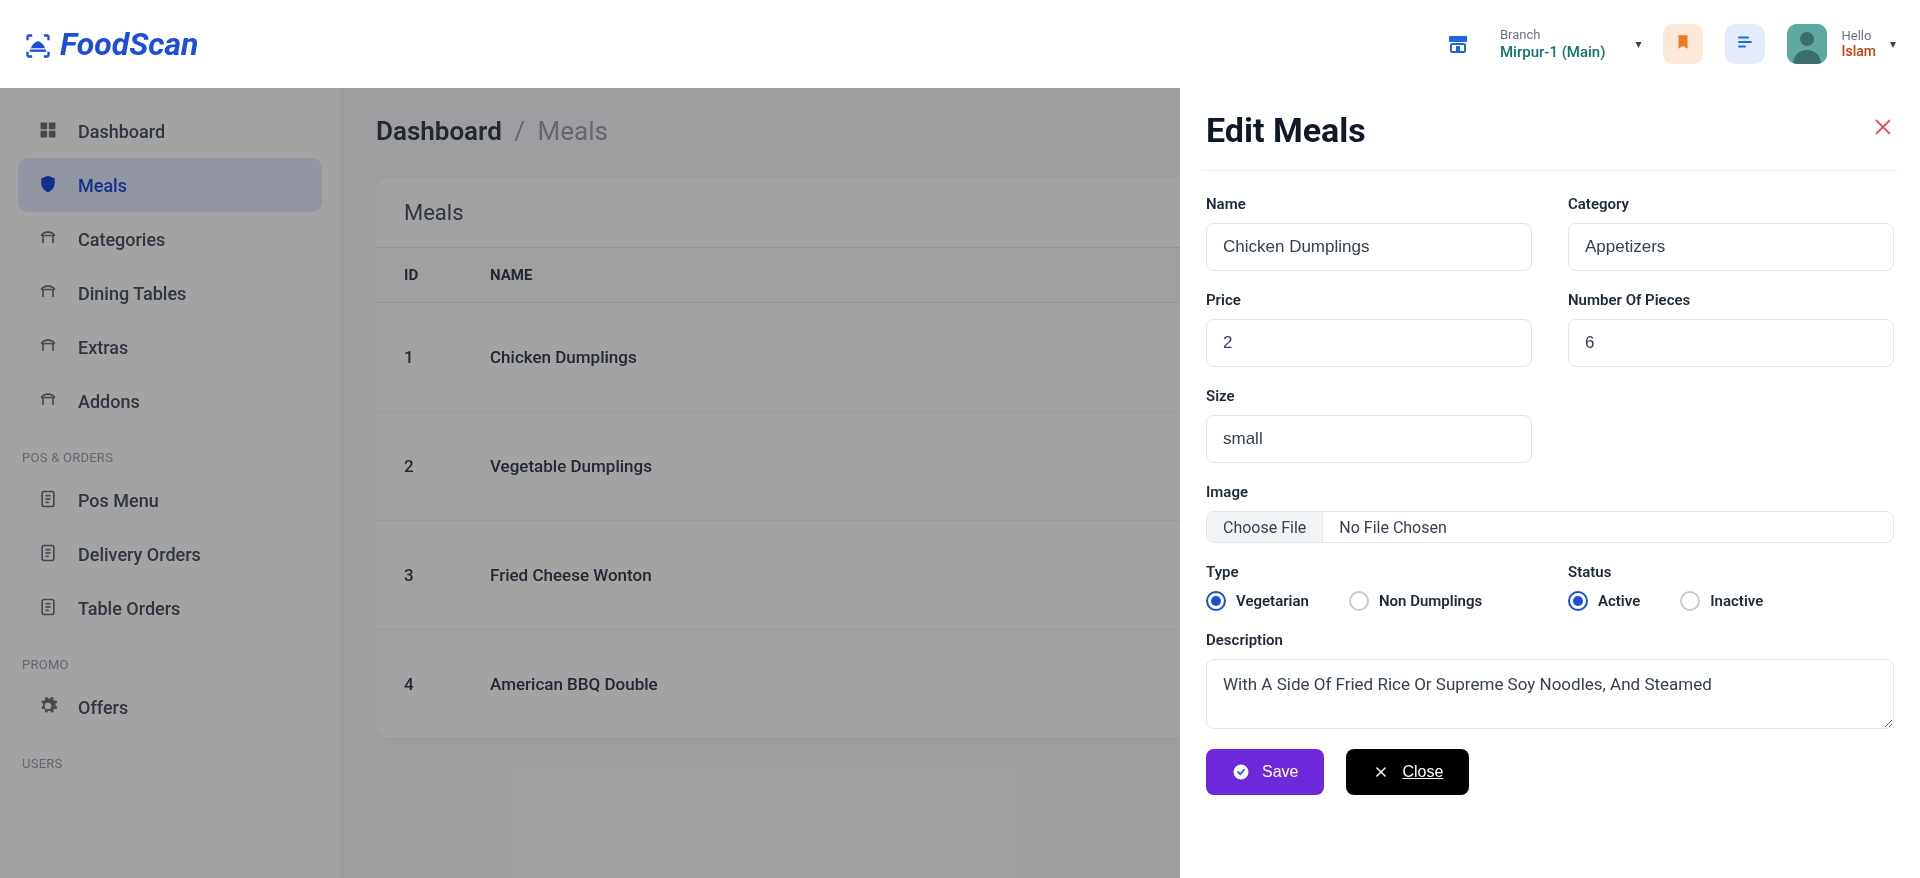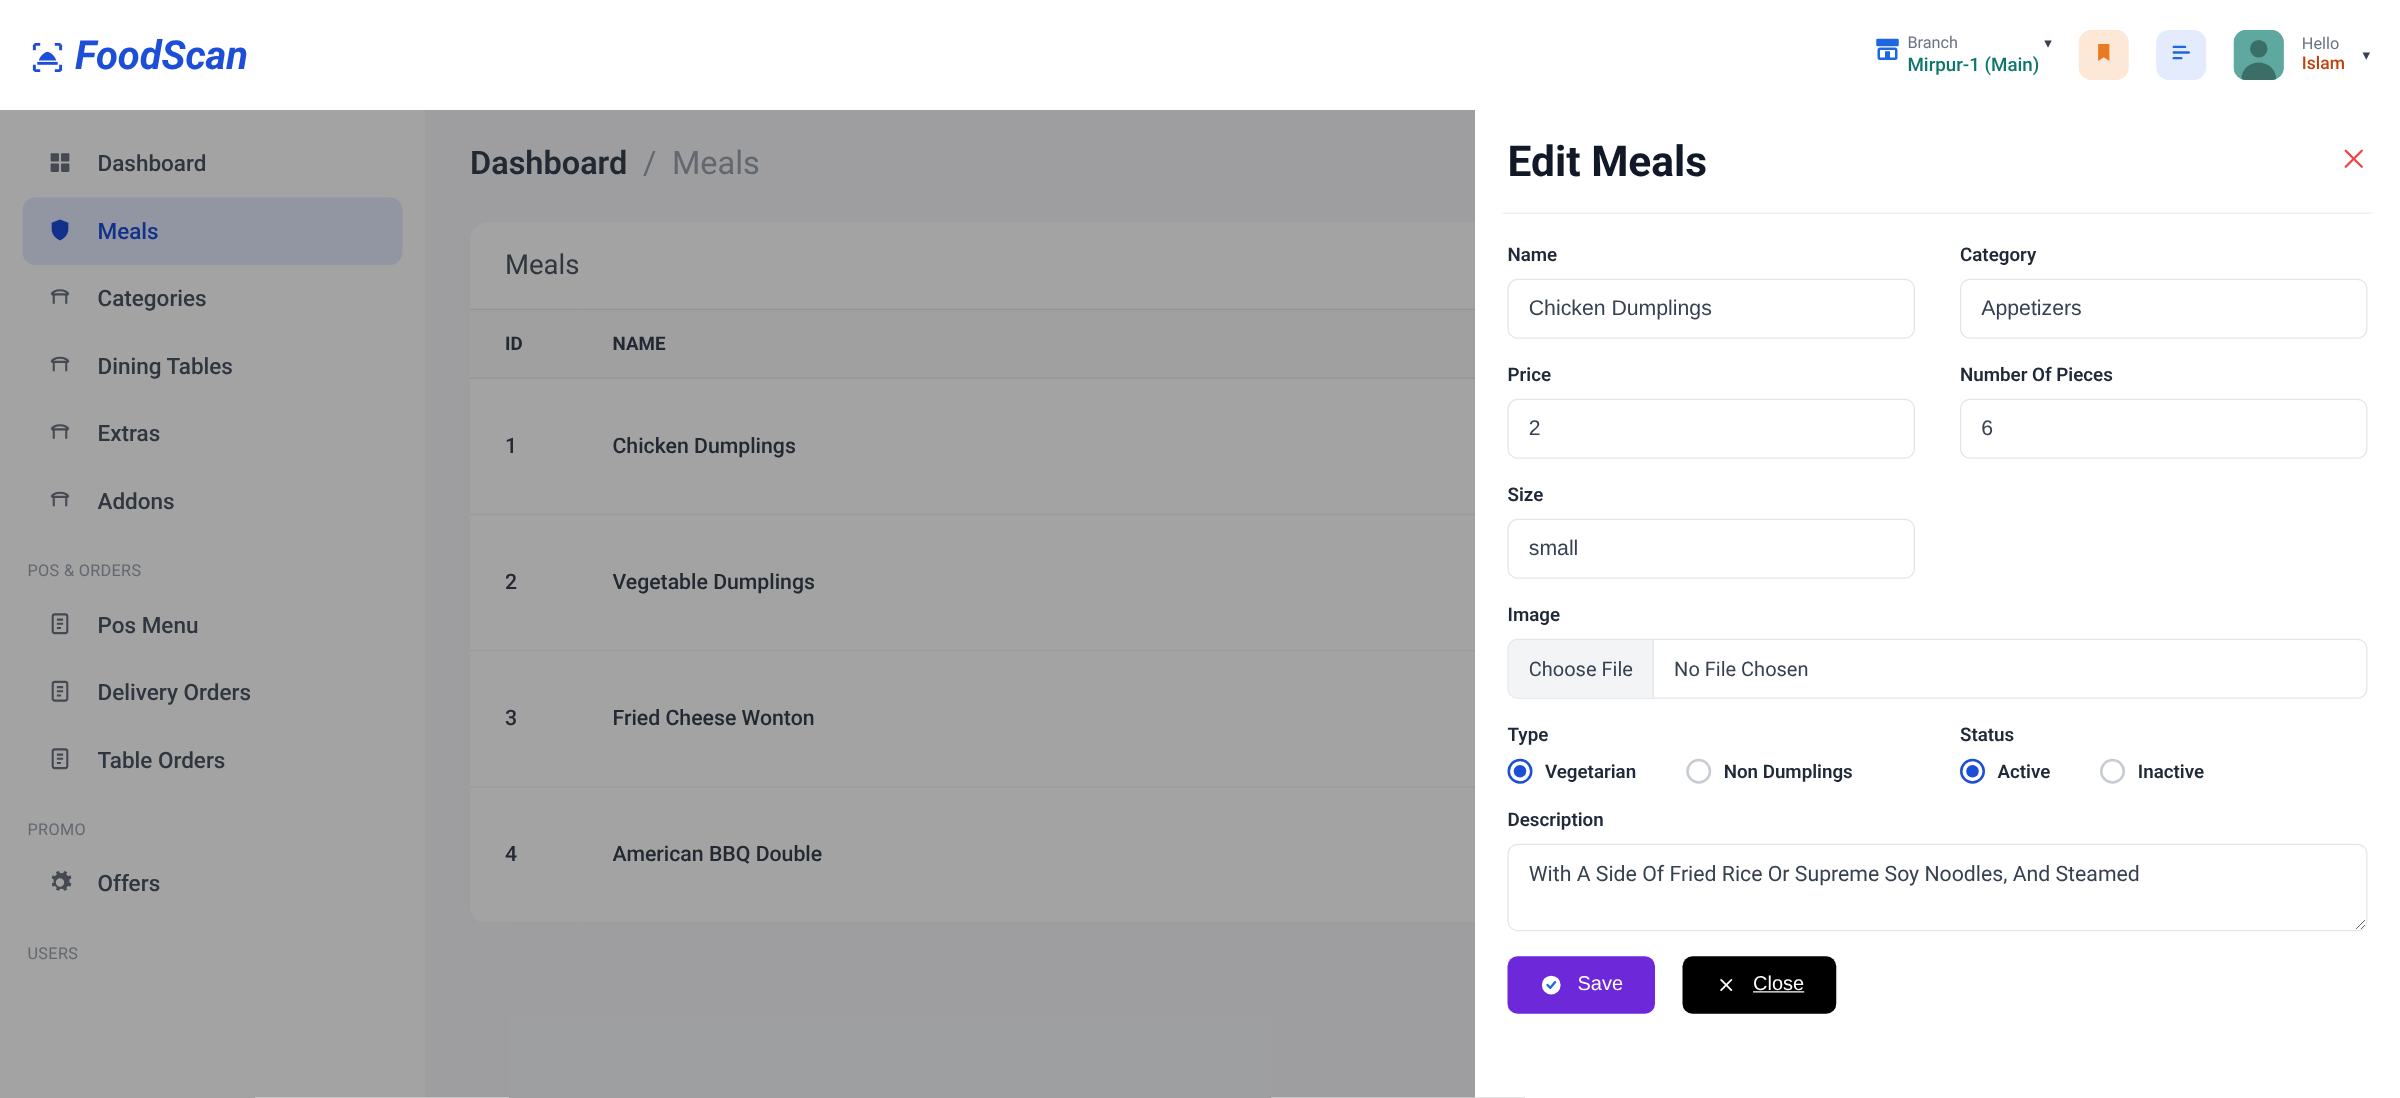--- a/index.html
+++ b/index.html
@@ -38,21 +38,22 @@
   }
 
   .header-right {
     margin-left: auto;
     display: flex;
     align-items: center;
     gap: 22px;
   }
   .branch-box {
     display: flex;
-    gap: 4px;
+    align-items: center;
+    gap: 30px;
     cursor: pointer;
   }
   .branch-store-icon { width: 24px; height: 24px; }
   .branch-texts { display: flex; flex-direction: column; line-height: 1.2; }
   .branch-label { font-size: 13px; color: #6b7280; }
   .branch-value { font-size: 15px; color: #0f766e; font-weight: 500; }
   .chevron { font-size: 12px; color: #374151; }
 
   .icon-button {
     width: 40px;
@@ -217,21 +218,21 @@
     padding: 14px 16px;
     resize: both;
     font-family: inherit;
   }
 
   .file-row {
     display: flex;
     border: 1px solid #e2e5ea;
     border-radius: 8px;
     overflow: hidden;
-    height: 48px;
+    height: 32px;
     align-items: stretch;
   }
   .choose-btn {
     background: #f3f4f6;
     border-right: 1px solid #e2e5ea;
     padding: 0 16px;
     display: flex; align-items: center;
     font-size: 16px;
     color: #374151;
     cursor: pointer;

